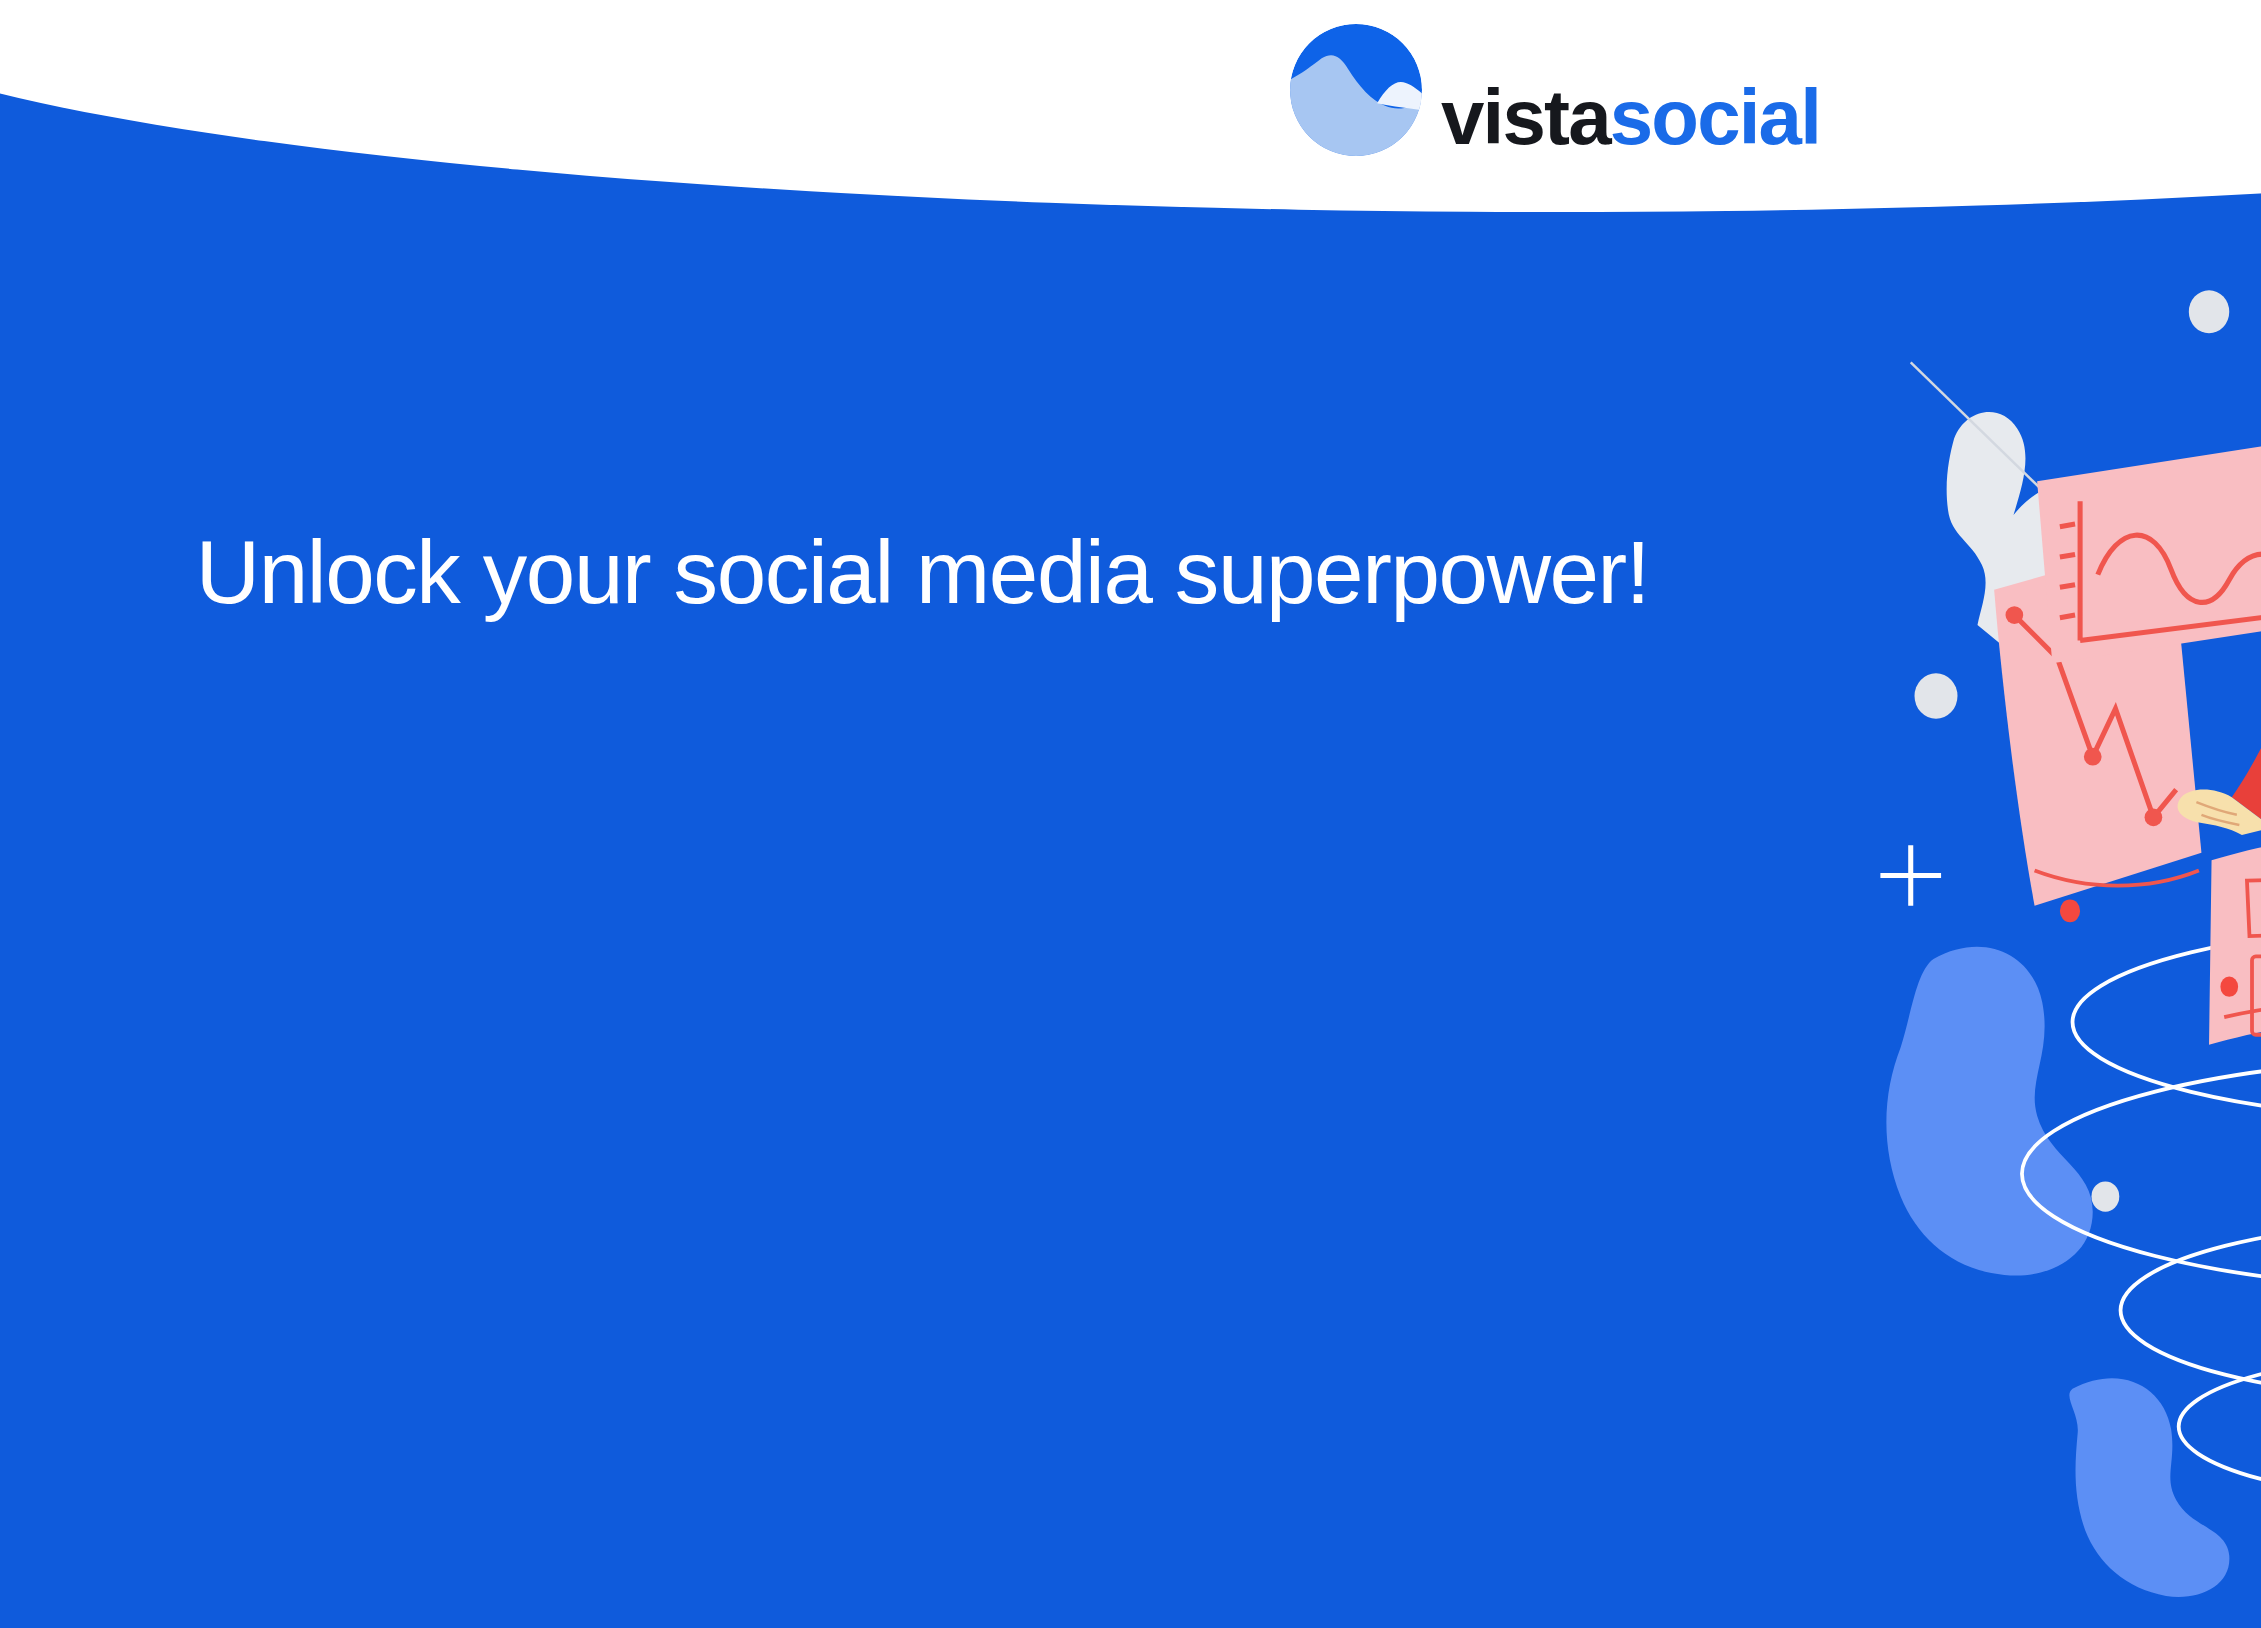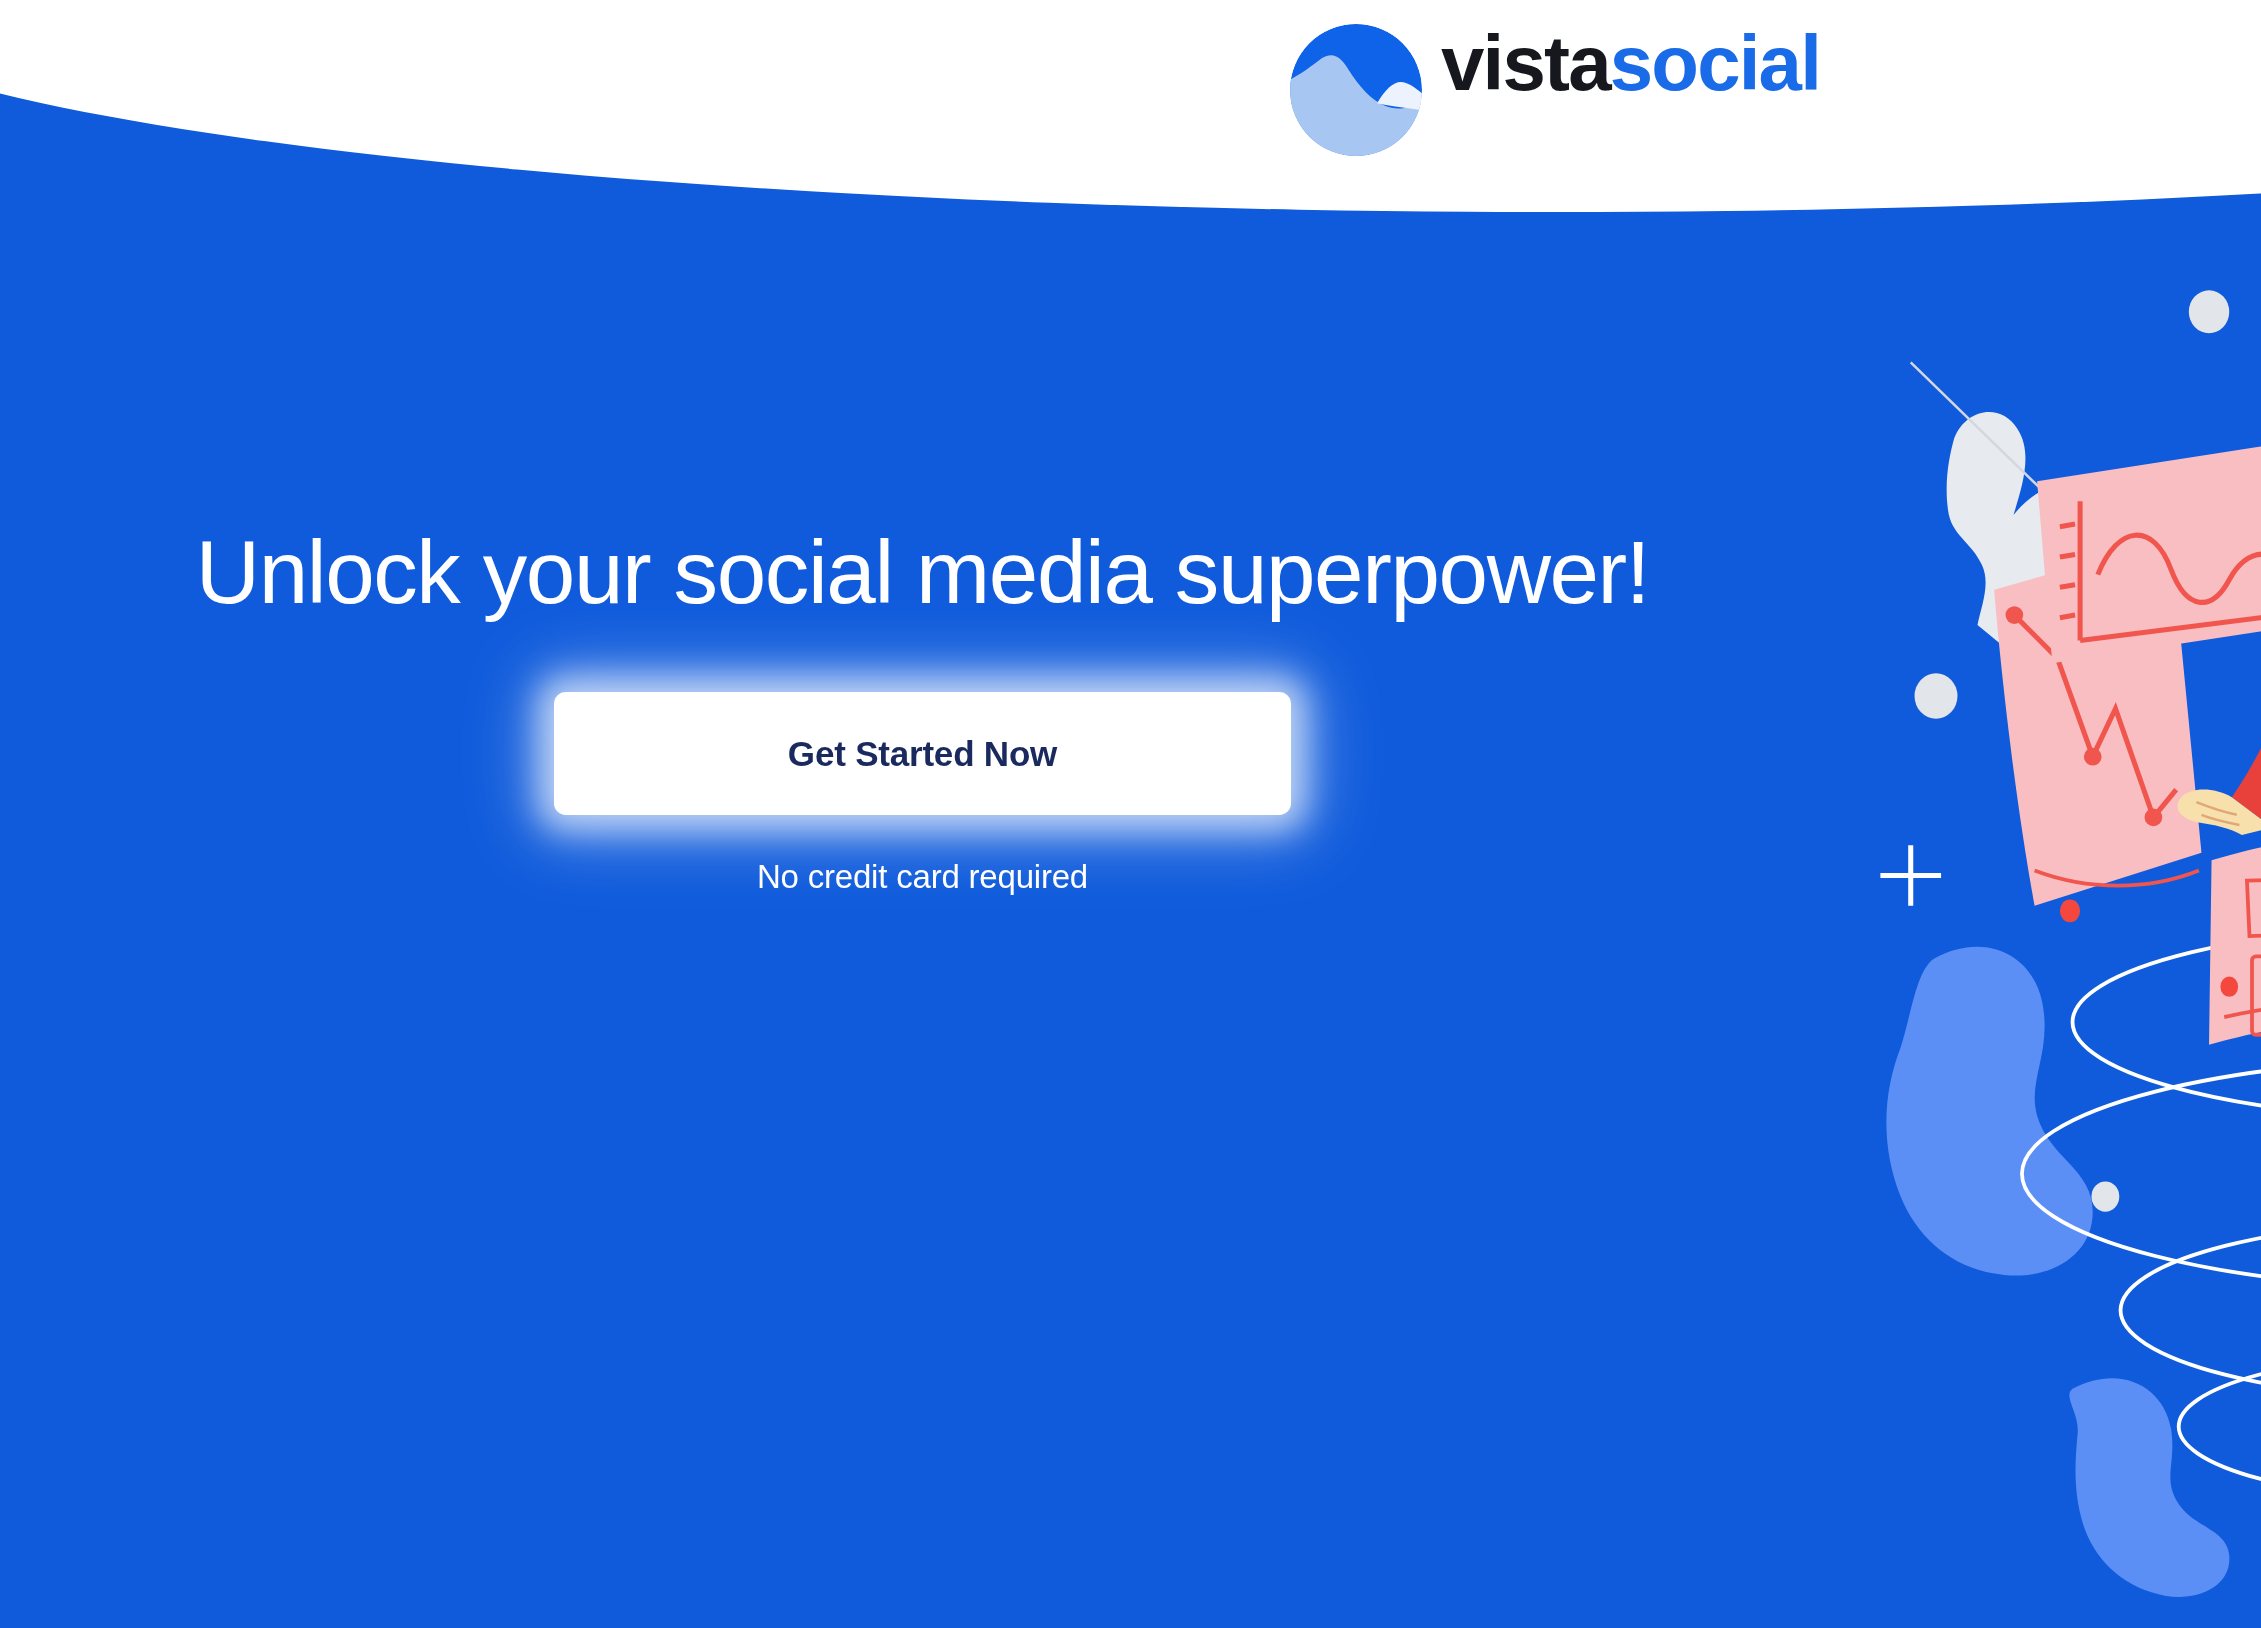--- a/index.html
+++ b/index.html
@@ -19,21 +19,21 @@
     position:absolute; left:-6%; top:-769px;
     width:112%; height:981px;
     background:#FFFFFF;
     border-radius:0 0 50% 50% / 0 0 22% 22%;
   }
   .logo-wrap{
     position:absolute; left:0; top:0; width:3110px; height:213px;
     display:flex; align-items:flex-start; justify-content:center;
     padding-top:23.5px; z-index:7;
   }
-  .logo{ display:flex; align-items:flex-start; gap:19px; }
+  .logo{ display:flex; align-items:flex-end; gap:19px; }
   .logo-mark{ width:132px; height:132px; display:block; }
   .logo-text{
     font-size:78px; font-weight:700; letter-spacing:-1.8px;
     line-height:1; white-space:nowrap; display:flex; align-items:baseline;
   }
   .logo-vista{ color:#16181D; }
   .logo-social{ color:#1A6BE8; }
 
   
   .hero{
@@ -102,24 +102,20 @@
       <span class="logo-vista">vista</span>
         <span class="logo-social">social</span>
     </div>
   </div>
 </div>
 
 <div class="hero">
 
   <div class="hero-left">
     <h1 class="headline">Unlock your social media superpower!</h1>
-    <div class="cta-zone">
-      <button class="cta-button">Get Started Now</button>
-      <div class="cta-note">No credit card required</div>
-    </div>
   </div>
 
   <div class="hero-art">
     <svg viewBox="0 0 1000 1120" xmlns="http://www.w3.org/2000/svg">
 
       <path d="M620 20 C700 -30 800 10 820 90 C838 160 806 210 822 252 C840 300 890 300 900 356
                C912 424 866 470 820 500 C780 526 756 492 742 448 C724 392 690 372 652 330
                C600 272 566 212 578 140 C584 96 596 46 620 20 Z" fill="#5C8FF5"></path>
 
       <path d="M70 590 C110 568 148 586 156 624 C164 664 144 686 152 714 C162 748 196 756 196 790

